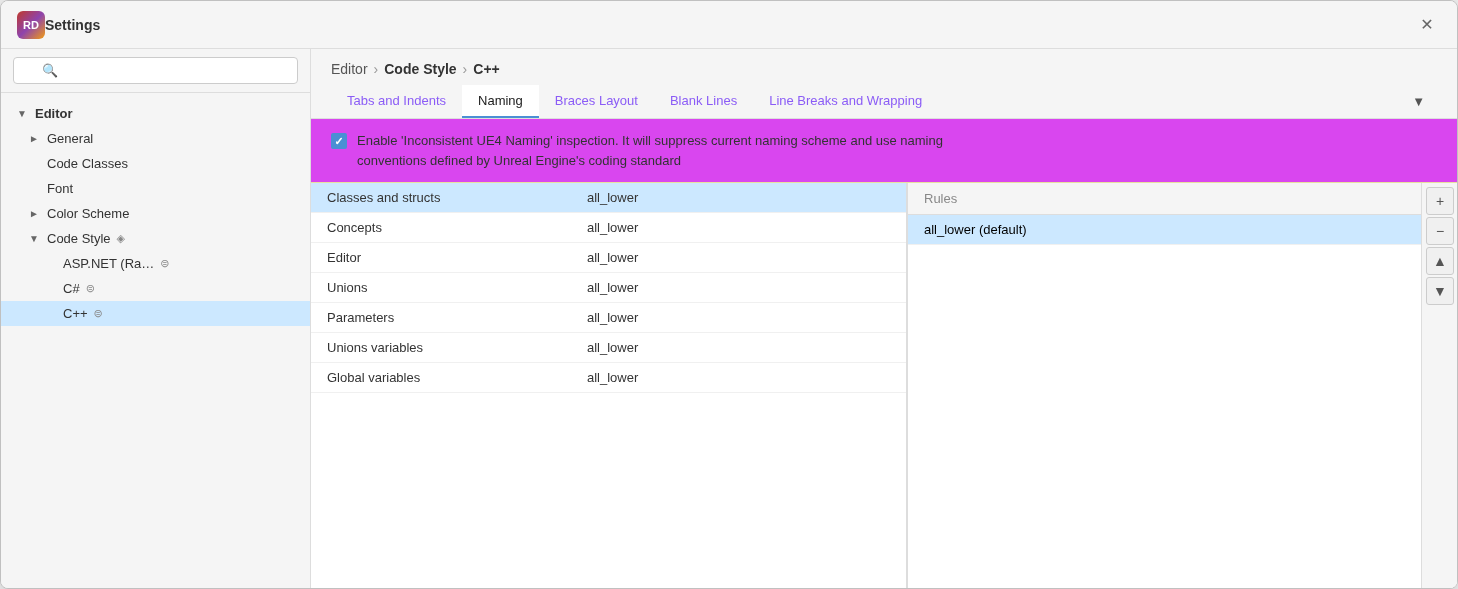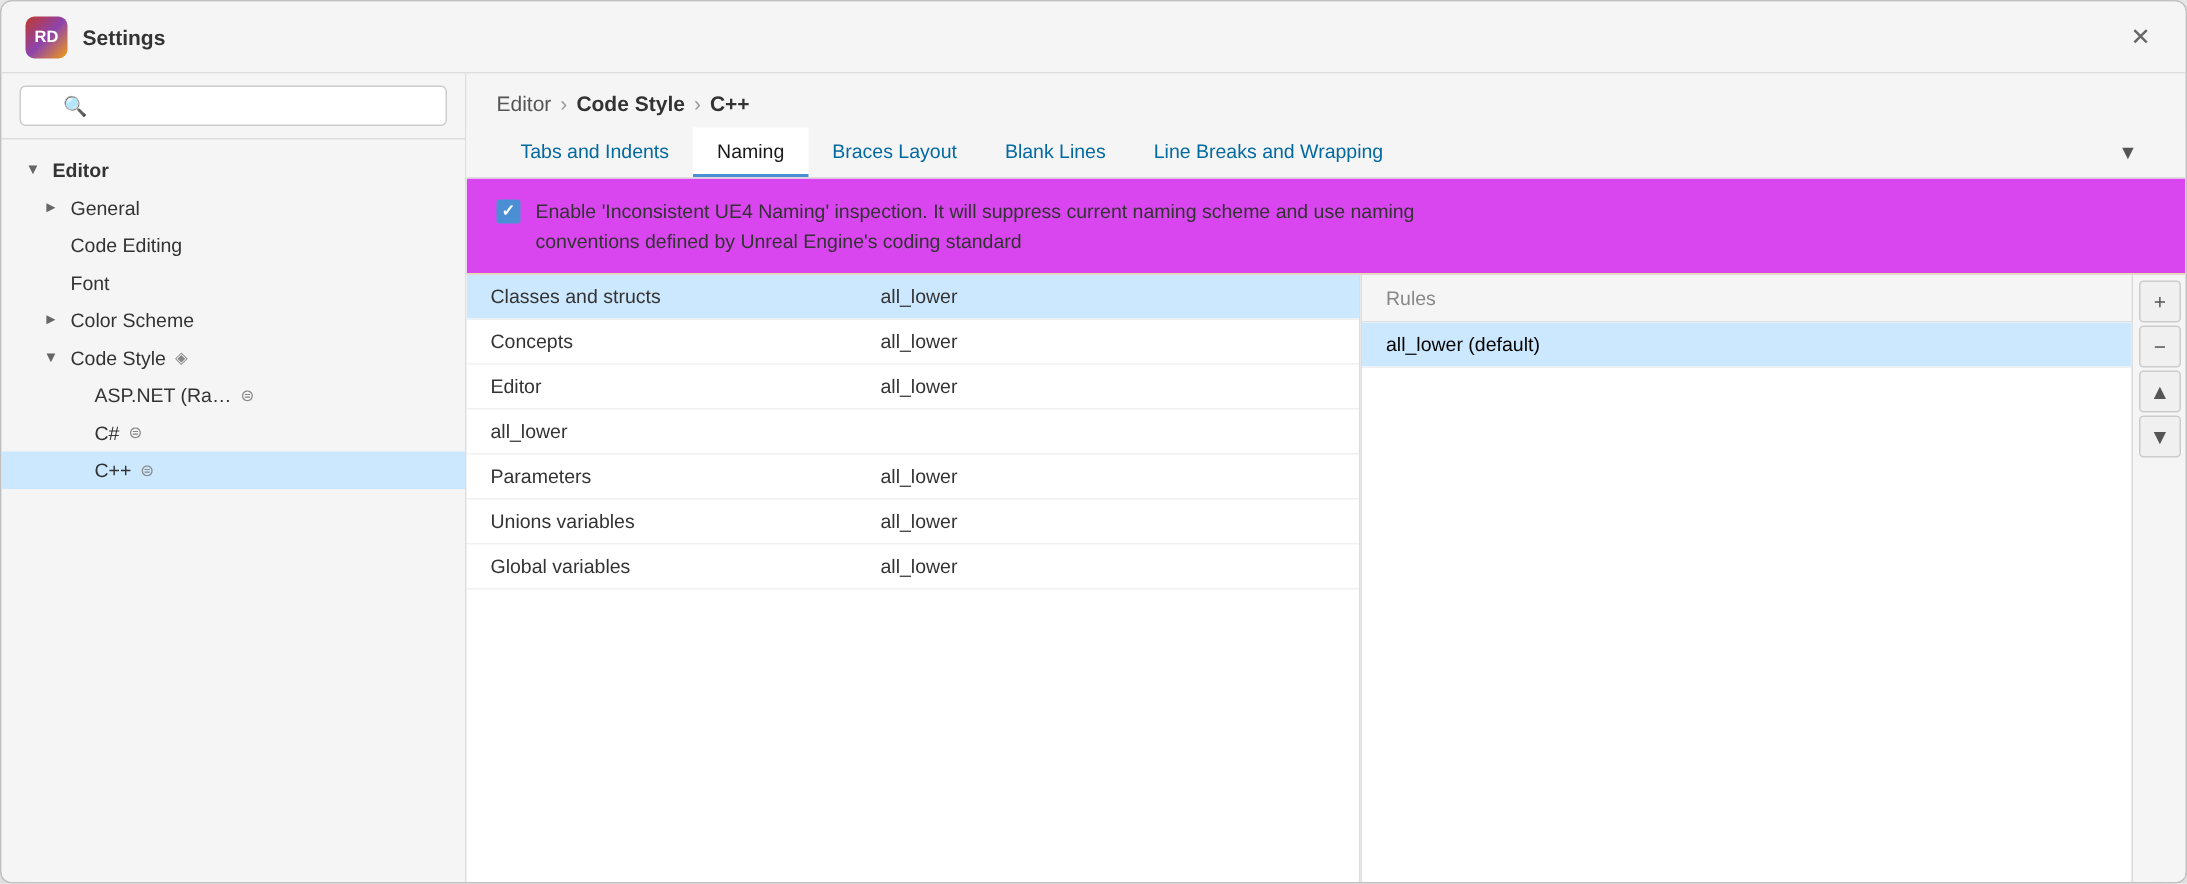--- a/index.html
+++ b/index.html
@@ -28,21 +28,20 @@
       border-bottom: 1px solid #ddd;
       padding: 8px 16px;
       display: flex;
       align-items: center;
       justify-content: space-between;
       height: 48px;
     }
     .title-bar-left {
       display: flex;
       align-items: center;
-      gap: 10px;
     }
     .app-icon {
       width: 28px;
       height: 28px;
       background: linear-gradient(135deg, #c0392b, #8e44ad, #f39c12);
       border-radius: 6px;
       display: flex;
       align-items: center;
       justify-content: center;
       color: white;
@@ -163,21 +162,21 @@
     .tabs-bar {
       display: flex;
       align-items: stretch;
       border-bottom: 1px solid #ddd;
       padding: 0 20px;
       background: #f5f5f5;
     }
     .tab {
       padding: 8px 16px;
       cursor: pointer;
-      color: #0369a1;
+      color: #8b5cf6;
       border-bottom: 2px solid transparent;
       white-space: nowrap;
       font-size: 13px;
     }
     .tab.active {
       color: #1a1a1a;
       border-bottom: 2px solid #4a8fd4;
       background: white;
       font-weight: 500;
     }
@@ -332,21 +331,21 @@
           <span class="tree-label bold">Editor</span>
         </div>
 
         <div class="tree-item tree-indent-1">
           <span class="tree-arrow right"></span>
           <span class="tree-label">General</span>
         </div>
 
         <div class="tree-item tree-indent-1">
           <span class="tree-arrow empty"></span>
-          <span class="tree-label">Code Editing</span>
+          <span class="tree-label">Code Classes</span>
         </div>
 
         <div class="tree-item tree-indent-1">
           <span class="tree-arrow empty"></span>
           <span class="tree-label">Font</span>
         </div>
 
         <div class="tree-item tree-indent-1">
           <span class="tree-arrow right"></span>
           <span class="tree-label">Color Scheme</span>
@@ -416,20 +415,21 @@
               </div>
               <div class="naming-row">
                 <span class="naming-key">Concepts</span>
                 <span class="naming-value">all_lower</span>
               </div>
               <div class="naming-row">
                 <span class="naming-key">Editor</span>
                 <span class="naming-value">all_lower</span>
               </div>
               <div class="naming-row">
+                <span class="naming-key">Unions</span>
                 <span class="naming-value">all_lower</span>
               </div>
               <div class="naming-row">
                 <span class="naming-key">Parameters</span>
                 <span class="naming-value">all_lower</span>
               </div>
               <div class="naming-row">
                 <span class="naming-key">Unions variables</span>
                 <span class="naming-value">all_lower</span>
               </div>

